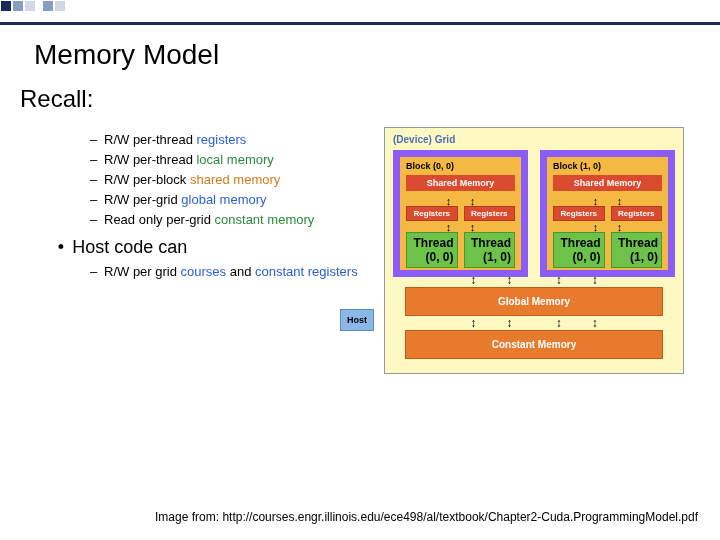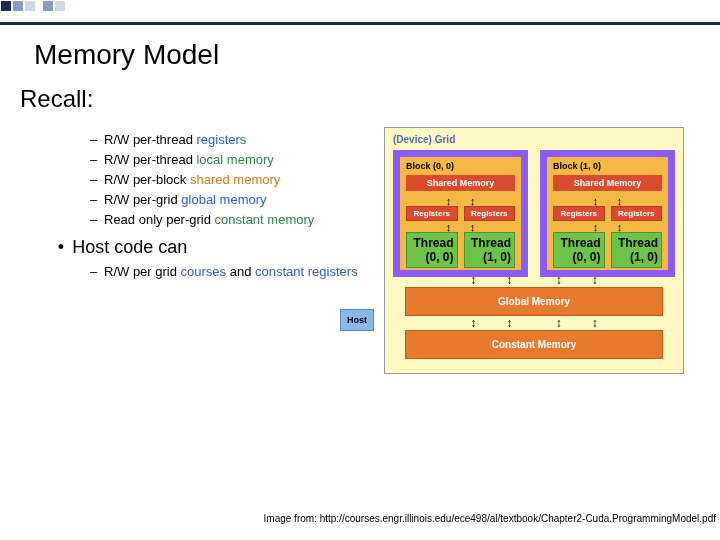--- a/index.html
+++ b/index.html
@@ -29,21 +29,21 @@
 .block{background:#f4b942;border:7px solid #8b5cf6;flex:1;padding:4px 6px 0}
 .blabel{font-size:9px;margin-bottom:4px}
 .shmem{background:#d94a2e;color:#fff;text-align:center;padding:3px;font-size:9px;margin-bottom:6px}
 .row{display:flex;gap:6px;margin-bottom:2px}
 .reg{background:#d94a2e;color:#fff;flex:1;text-align:center;padding:2px;font-size:8px;border:1px solid #b63a22}
 .arr{text-align:center;font-size:11px;line-height:8px;margin:1px 0}
 .thd{background:#6dc24a;color:#000;flex:1;text-align:right;padding:3px;font-size:12px;border:1px solid #4a9630}
 .host{position:absolute;left:-24px;top:182px;background:#8bb8e8;border:1px solid #5a8cc0;padding:5px 6px;font-size:9px}
 .gmem{background:#e87a2e;color:#fff;text-align:center;padding:8px;margin:4px 12px;font-size:10px;border:1px solid #c05a18}
 .harrow{font-size:12px;text-align:center;line-height:6px}
-.footer{position:absolute;bottom:16px;right:4px;font-size:10px;color:#000}
+.footer{position:absolute;bottom:16px;right:22px;font-size:12px;color:#000}
 </style>
 </head>
 <body>
 
 <div class="topbar">
   <div class="sq sq1"></div>
     <div class="sq sq2"></div>
     <div class="sq sq3"></div>
   <div style="width:6px"></div>
   <div class="sq sq2"></div>

